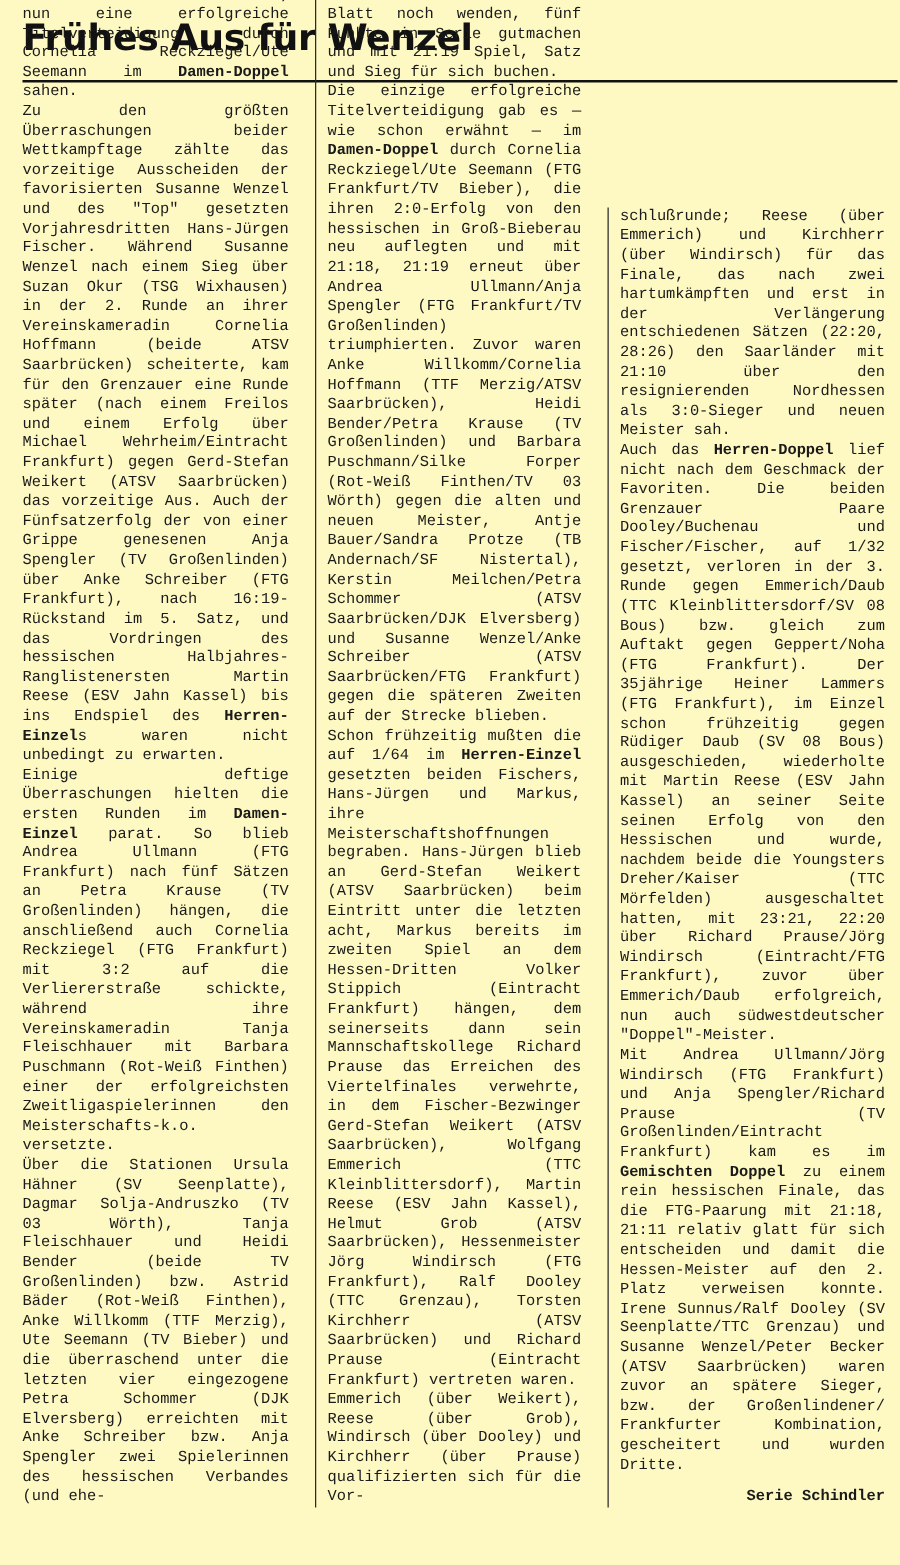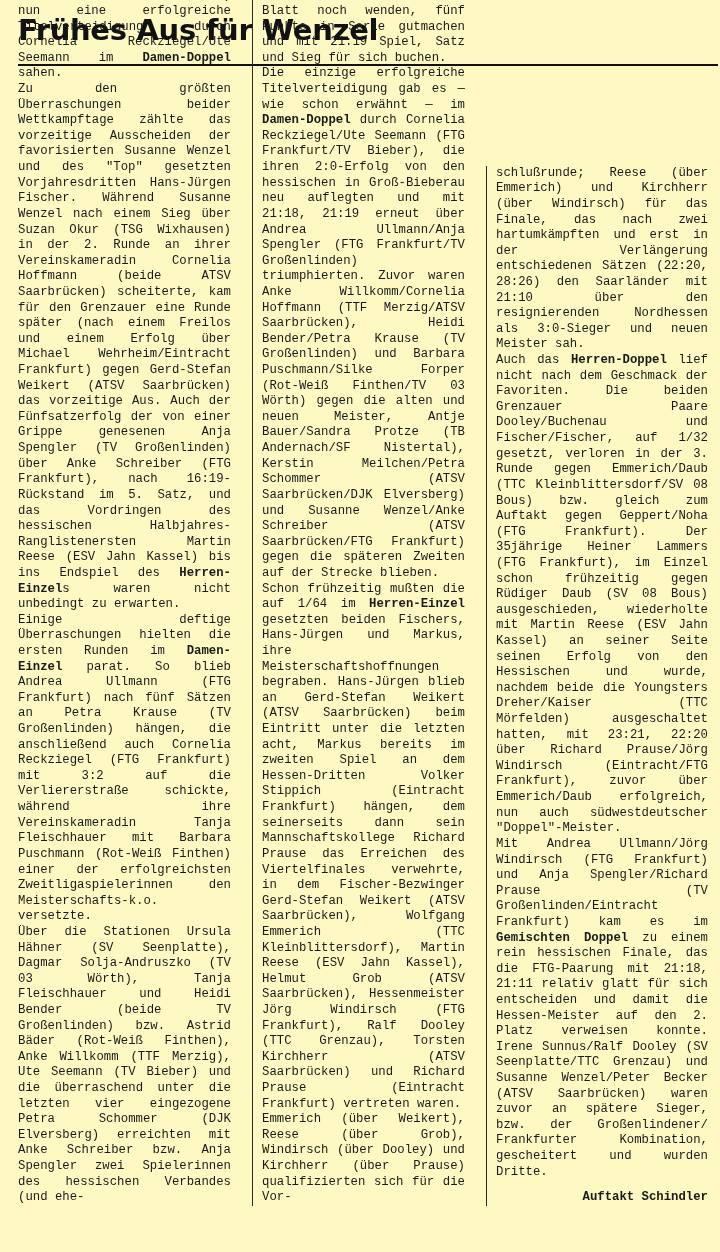--- a/index.html
+++ b/index.html
@@ -99,17 +99,17 @@
       <p>malige Mannschaftskameradinnen) das Finale, in dem Anke nach 2:2-Satzgleichstand (11, -18, 20, -18) bei einem 19:16-Führung praktisch vor dem Titelgewinn stand. Doch die nicht aufsteckende Hessenmeisterin konnte das Blatt noch wenden, fünf Punkte in Serie gutmachen und mit 21:19 Spiel, Satz und Sieg für sich buchen.</p>
       <p>Die einzige erfolgreiche Titelverteidigung gab es — wie schon erwähnt — im <b>Damen-Doppel</b> durch Cornelia Reckziegel/Ute Seemann (FTG Frankfurt/TV Bieber), die ihren 2:0-Erfolg von den hessischen in Groß-Bieberau neu auflegten und mit 21:18, 21:19 erneut über Andrea Ullmann/Anja Spengler (FTG Frankfurt/TV Großenlinden) triumphierten. Zuvor waren Anke Willkomm/Cornelia Hoffmann (TTF Merzig/ATSV Saarbrücken), Heidi Bender/Petra Krause (TV Großenlinden) und Barbara Puschmann/Silke Forper (Rot-Weiß Finthen/TV 03 Wörth) gegen die alten und neuen Meister, Antje Bauer/Sandra Protze (TB Andernach/SF Nistertal), Kerstin Meilchen/Petra Schommer (ATSV Saarbrücken/DJK Elversberg) und Susanne Wenzel/Anke Schreiber (ATSV Saarbrücken/FTG Frankfurt) gegen die späteren Zweiten auf der Strecke blieben.</p>
       <p>Schon frühzeitig mußten die auf 1/64 im <b>Herren-Einzel</b> gesetzten beiden Fischers, Hans-Jürgen und Markus, ihre Meisterschaftshoffnungen begraben. Hans-Jürgen blieb an Gerd-Stefan Weikert (ATSV Saarbrücken) beim Eintritt unter die letzten acht, Markus bereits im zweiten Spiel an dem Hessen-Dritten Volker Stippich (Eintracht Frankfurt) hängen, dem seinerseits dann sein Mannschaftskollege Richard Prause das Erreichen des Viertelfinales verwehrte, in dem Fischer-Bezwinger Gerd-Stefan Weikert (ATSV Saarbrücken), Wolfgang Emmerich (TTC Kleinblittersdorf), Martin Reese (ESV Jahn Kassel), Helmut Grob (ATSV Saarbrücken), Hessenmeister Jörg Windirsch (FTG Frankfurt), Ralf Dooley (TTC Grenzau), Torsten Kirchherr (ATSV Saarbrücken) und Richard Prause (Eintracht Frankfurt) vertreten waren.</p>
       <p>Emmerich (über Weikert), Reese (über Grob), Windirsch (über Dooley) und Kirchherr (über Prause) qualifizierten sich für die Vor-</p>
     </div>
 
     <div class="col c3">
       <p>schlußrunde; Reese (über Emmerich) und Kirchherr (über Windirsch) für das Finale, das nach zwei hartumkämpften und erst in der Verlängerung entschiedenen Sätzen (22:20, 28:26) den Saarländer mit 21:10 über den resignierenden Nordhessen als 3:0-Sieger und neuen Meister sah.</p>
       <p>Auch das <b>Herren-Doppel</b> lief nicht nach dem Geschmack der Favoriten. Die beiden Grenzauer Paare Dooley/Buchenau und Fischer/Fischer, auf 1/32 gesetzt, verloren in der 3. Runde gegen Emmerich/Daub (TTC Kleinblittersdorf/SV 08 Bous) bzw. gleich zum Auftakt gegen Geppert/Noha (FTG Frankfurt). Der 35jährige Heiner Lammers (FTG Frankfurt), im Einzel schon frühzeitig gegen Rüdiger Daub (SV 08 Bous) ausgeschieden, wiederholte mit Martin Reese (ESV Jahn Kassel) an seiner Seite seinen Erfolg von den Hessischen und wurde, nachdem beide die Youngsters Dreher/Kaiser (TTC Mörfelden) ausgeschaltet hatten, mit 23:21, 22:20 über Richard Prause/Jörg Windirsch (Eintracht/FTG Frankfurt), zuvor über Emmerich/Daub erfolgreich, nun auch südwestdeutscher "Doppel"-Meister.</p>
       <p>Mit Andrea Ullmann/Jörg Windirsch (FTG Frankfurt) und Anja Spengler/Richard Prause (TV Großenlinden/Eintracht Frankfurt) kam es im <b>Gemischten Doppel</b> zu einem rein hessischen Finale, das die FTG-Paarung mit 21:18, 21:11 relativ glatt für sich entscheiden und damit die Hessen-Meister auf den 2. Platz verweisen konnte. Irene Sunnus/Ralf Dooley (SV Seenplatte/TTC Grenzau) und Susanne Wenzel/Peter Becker (ATSV Saarbrücken) waren zuvor an spätere Sieger, bzw. der Großenlindener/ Frankfurter Kombination, gescheitert und wurden Dritte.</p>
-      <div class="byline">Auftakt Schindler</div>
+      <div class="byline">Serie Schindler</div>
     </div>
 
   </div>
 </div>
 
 </body></html>

